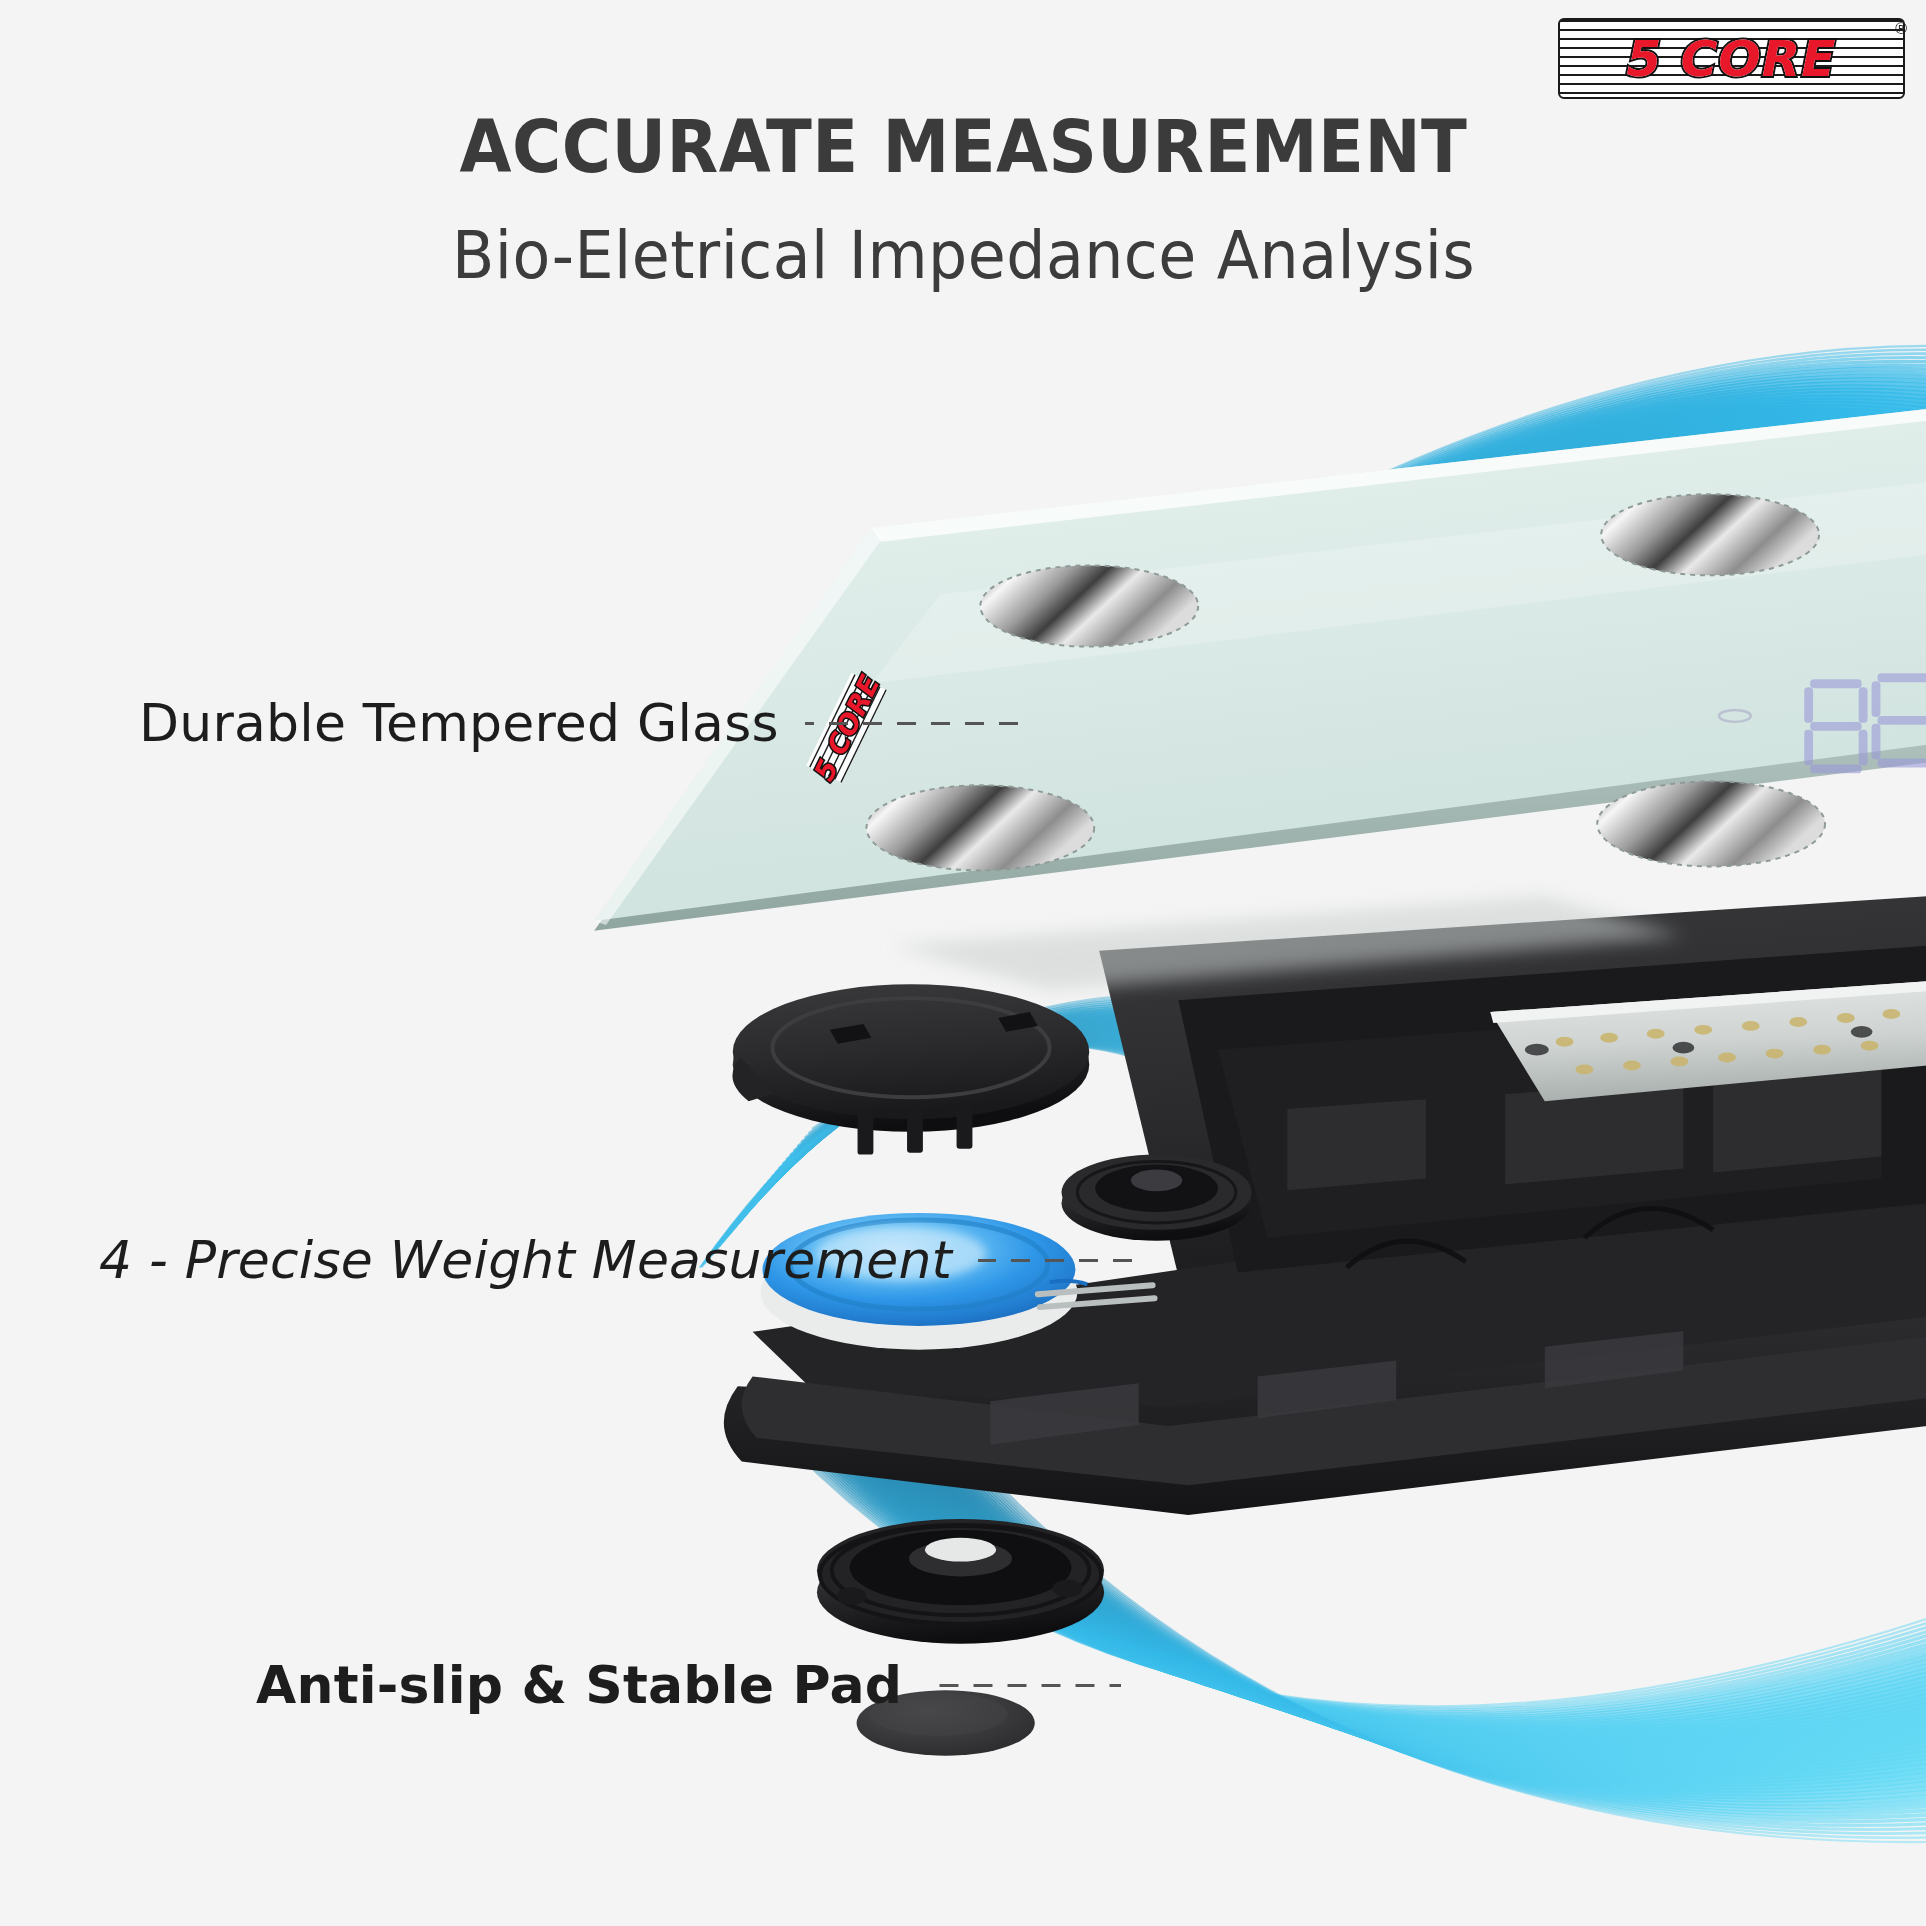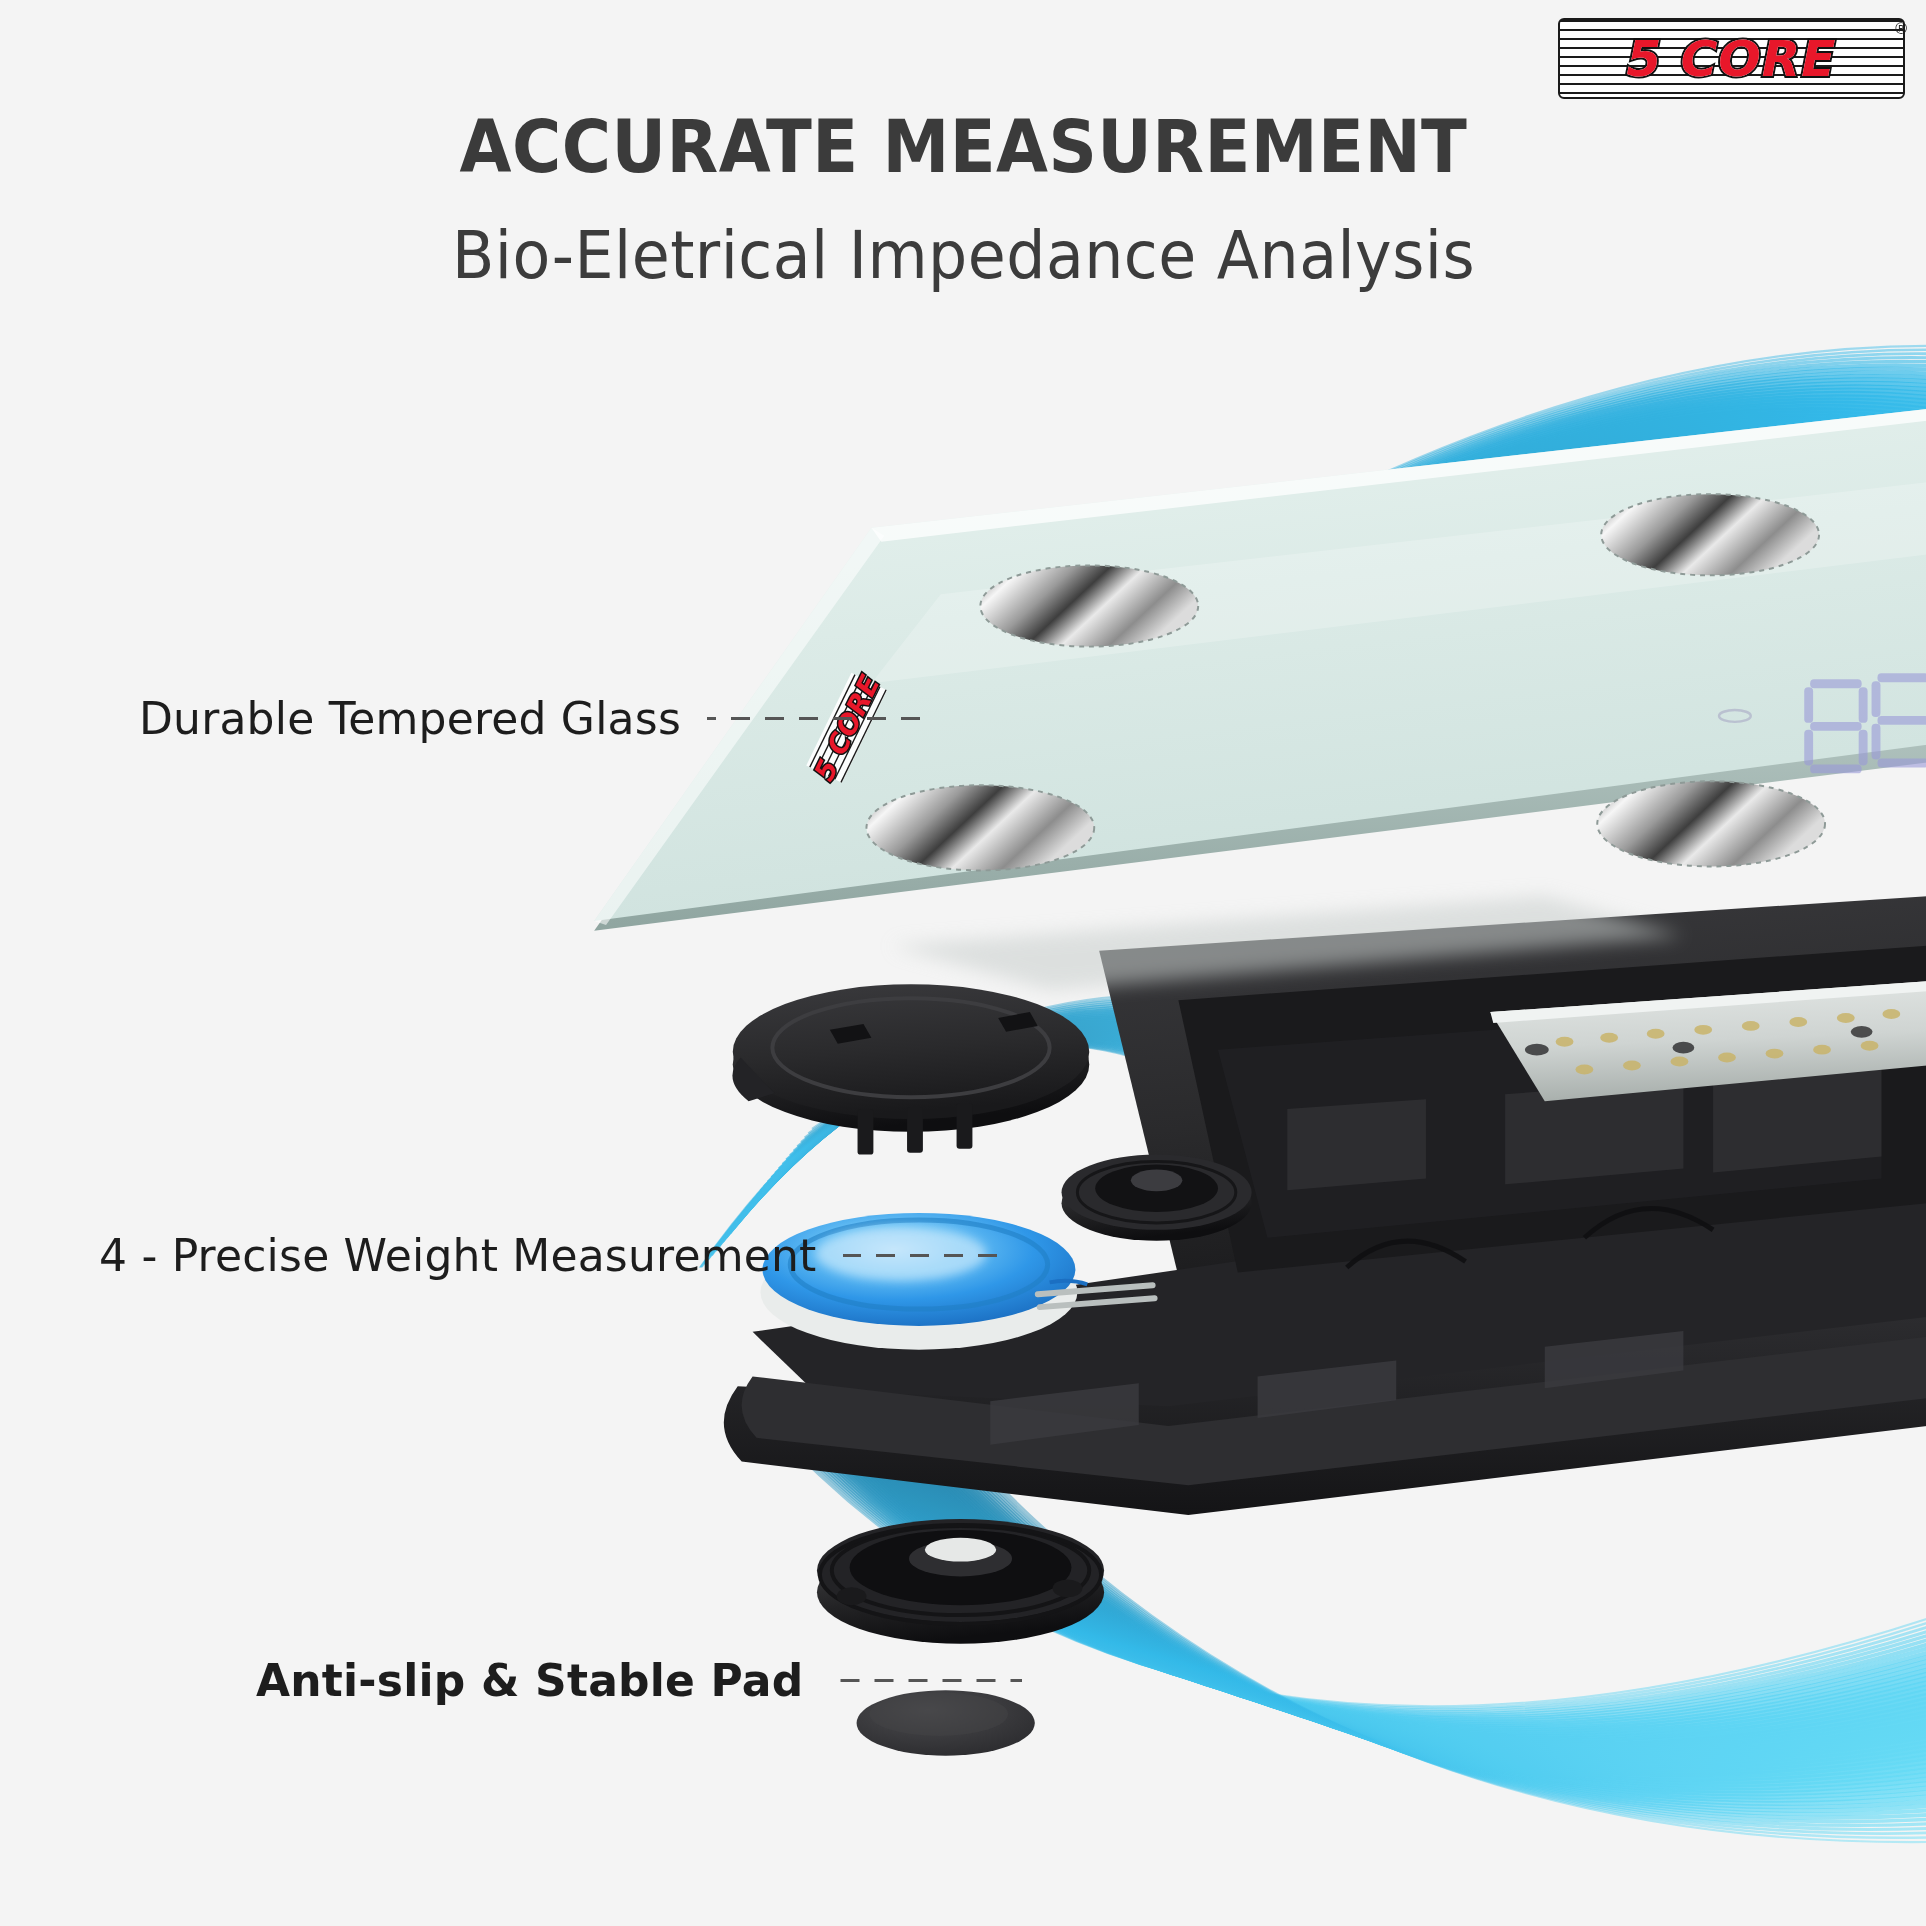--- a/index.html
+++ b/index.html
@@ -67,33 +67,33 @@
     transform:scaleX(0.95);
   }
 
   
   .swirl{ position:absolute; inset:0; pointer-events:none; }
 
   
   .callout{ position:absolute; display:flex; align-items:center; }
   .callout .txt{
     font-family:"DejaVu Sans", sans-serif;
-    font-size:44px; color:#1d1d1d; white-space:nowrap;
+    font-size:52px; color:#1d1d1d; white-space:nowrap;
     letter-spacing:0.2px;
   }
   .callout .dash{
     height:3px; margin-left:26px;
     background-image:linear-gradient(to right,#555 56%,rgba(0,0,0,0) 0%);
     background-position:bottom;
     background-size:34px 3px;
     background-repeat:repeat-x;
   }
   #callout-glass  { left:139px; top:693px; }
   #callout-glass .dash{ width:218px; }
-  #callout-sensor { left:99px; top:1230px; }
+  #callout-sensor { left:99px; top:1230px;font-style:italic; }
   #callout-sensor .dash{ width:168px; }
   #callout-pad    { left:256px; top:1655px;font-weight:bold; }
   #callout-pad .dash{ width:193px; }
 
   
   #product{ position:absolute; inset:0; }
 </style>
 </head>
 <body>
 

